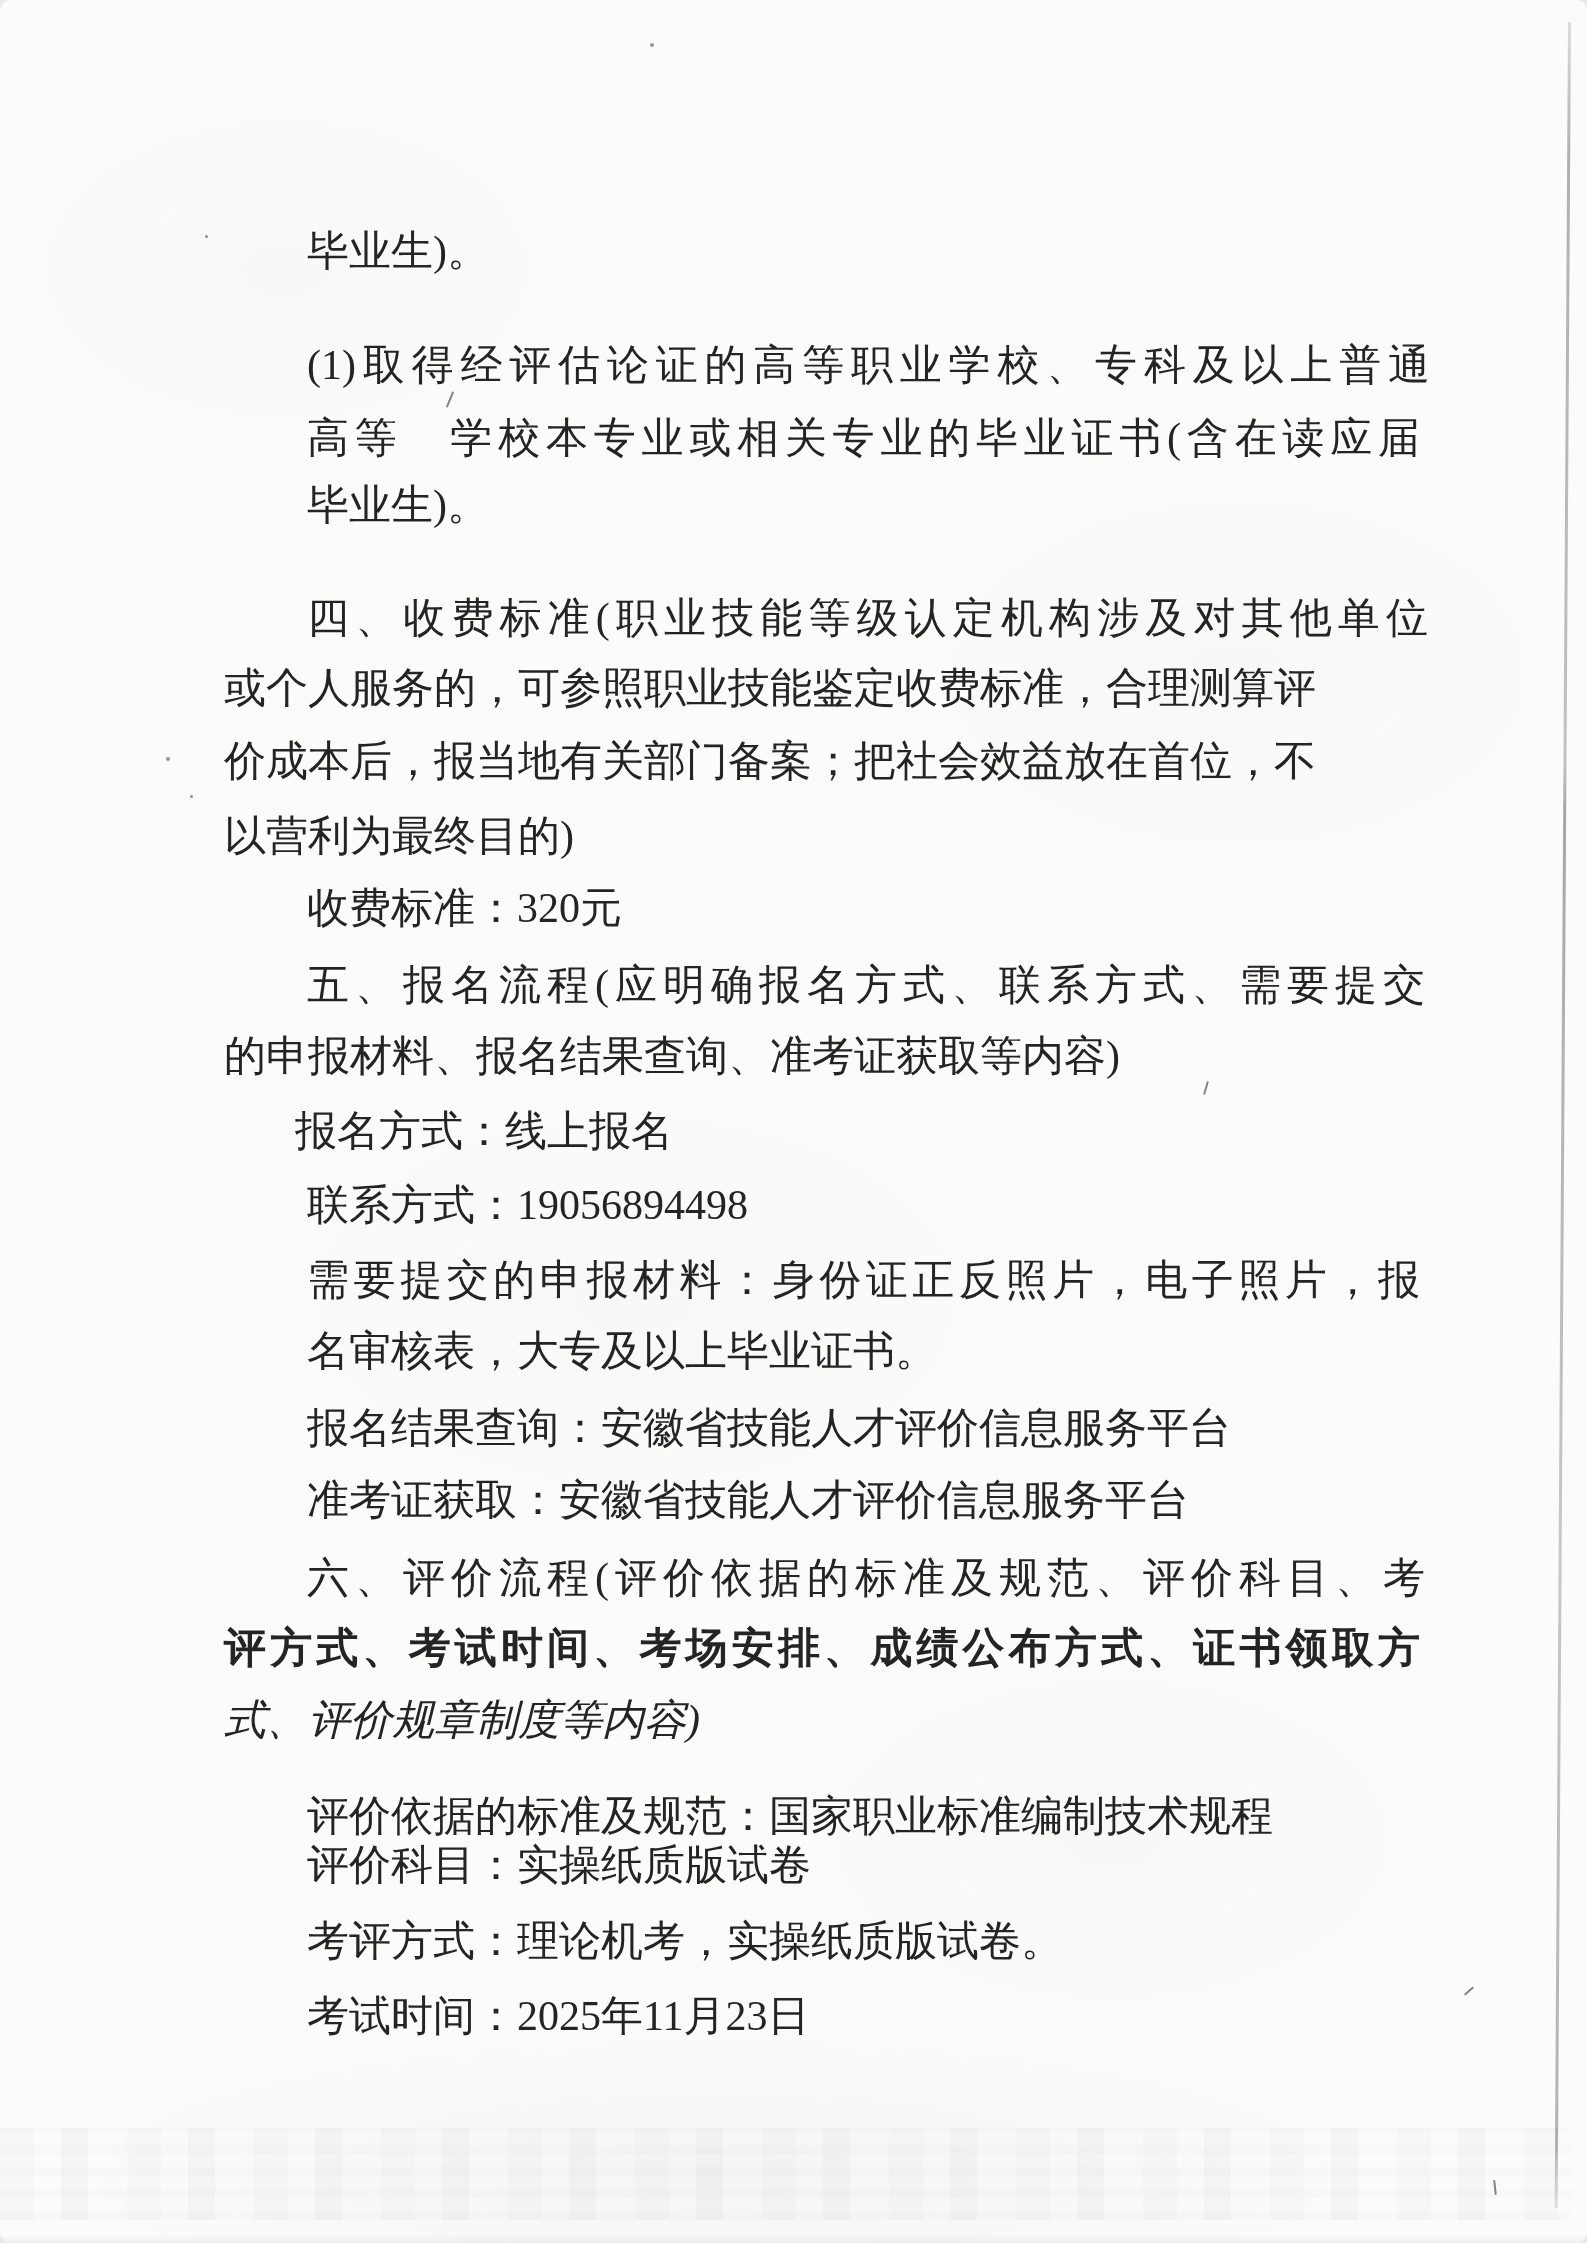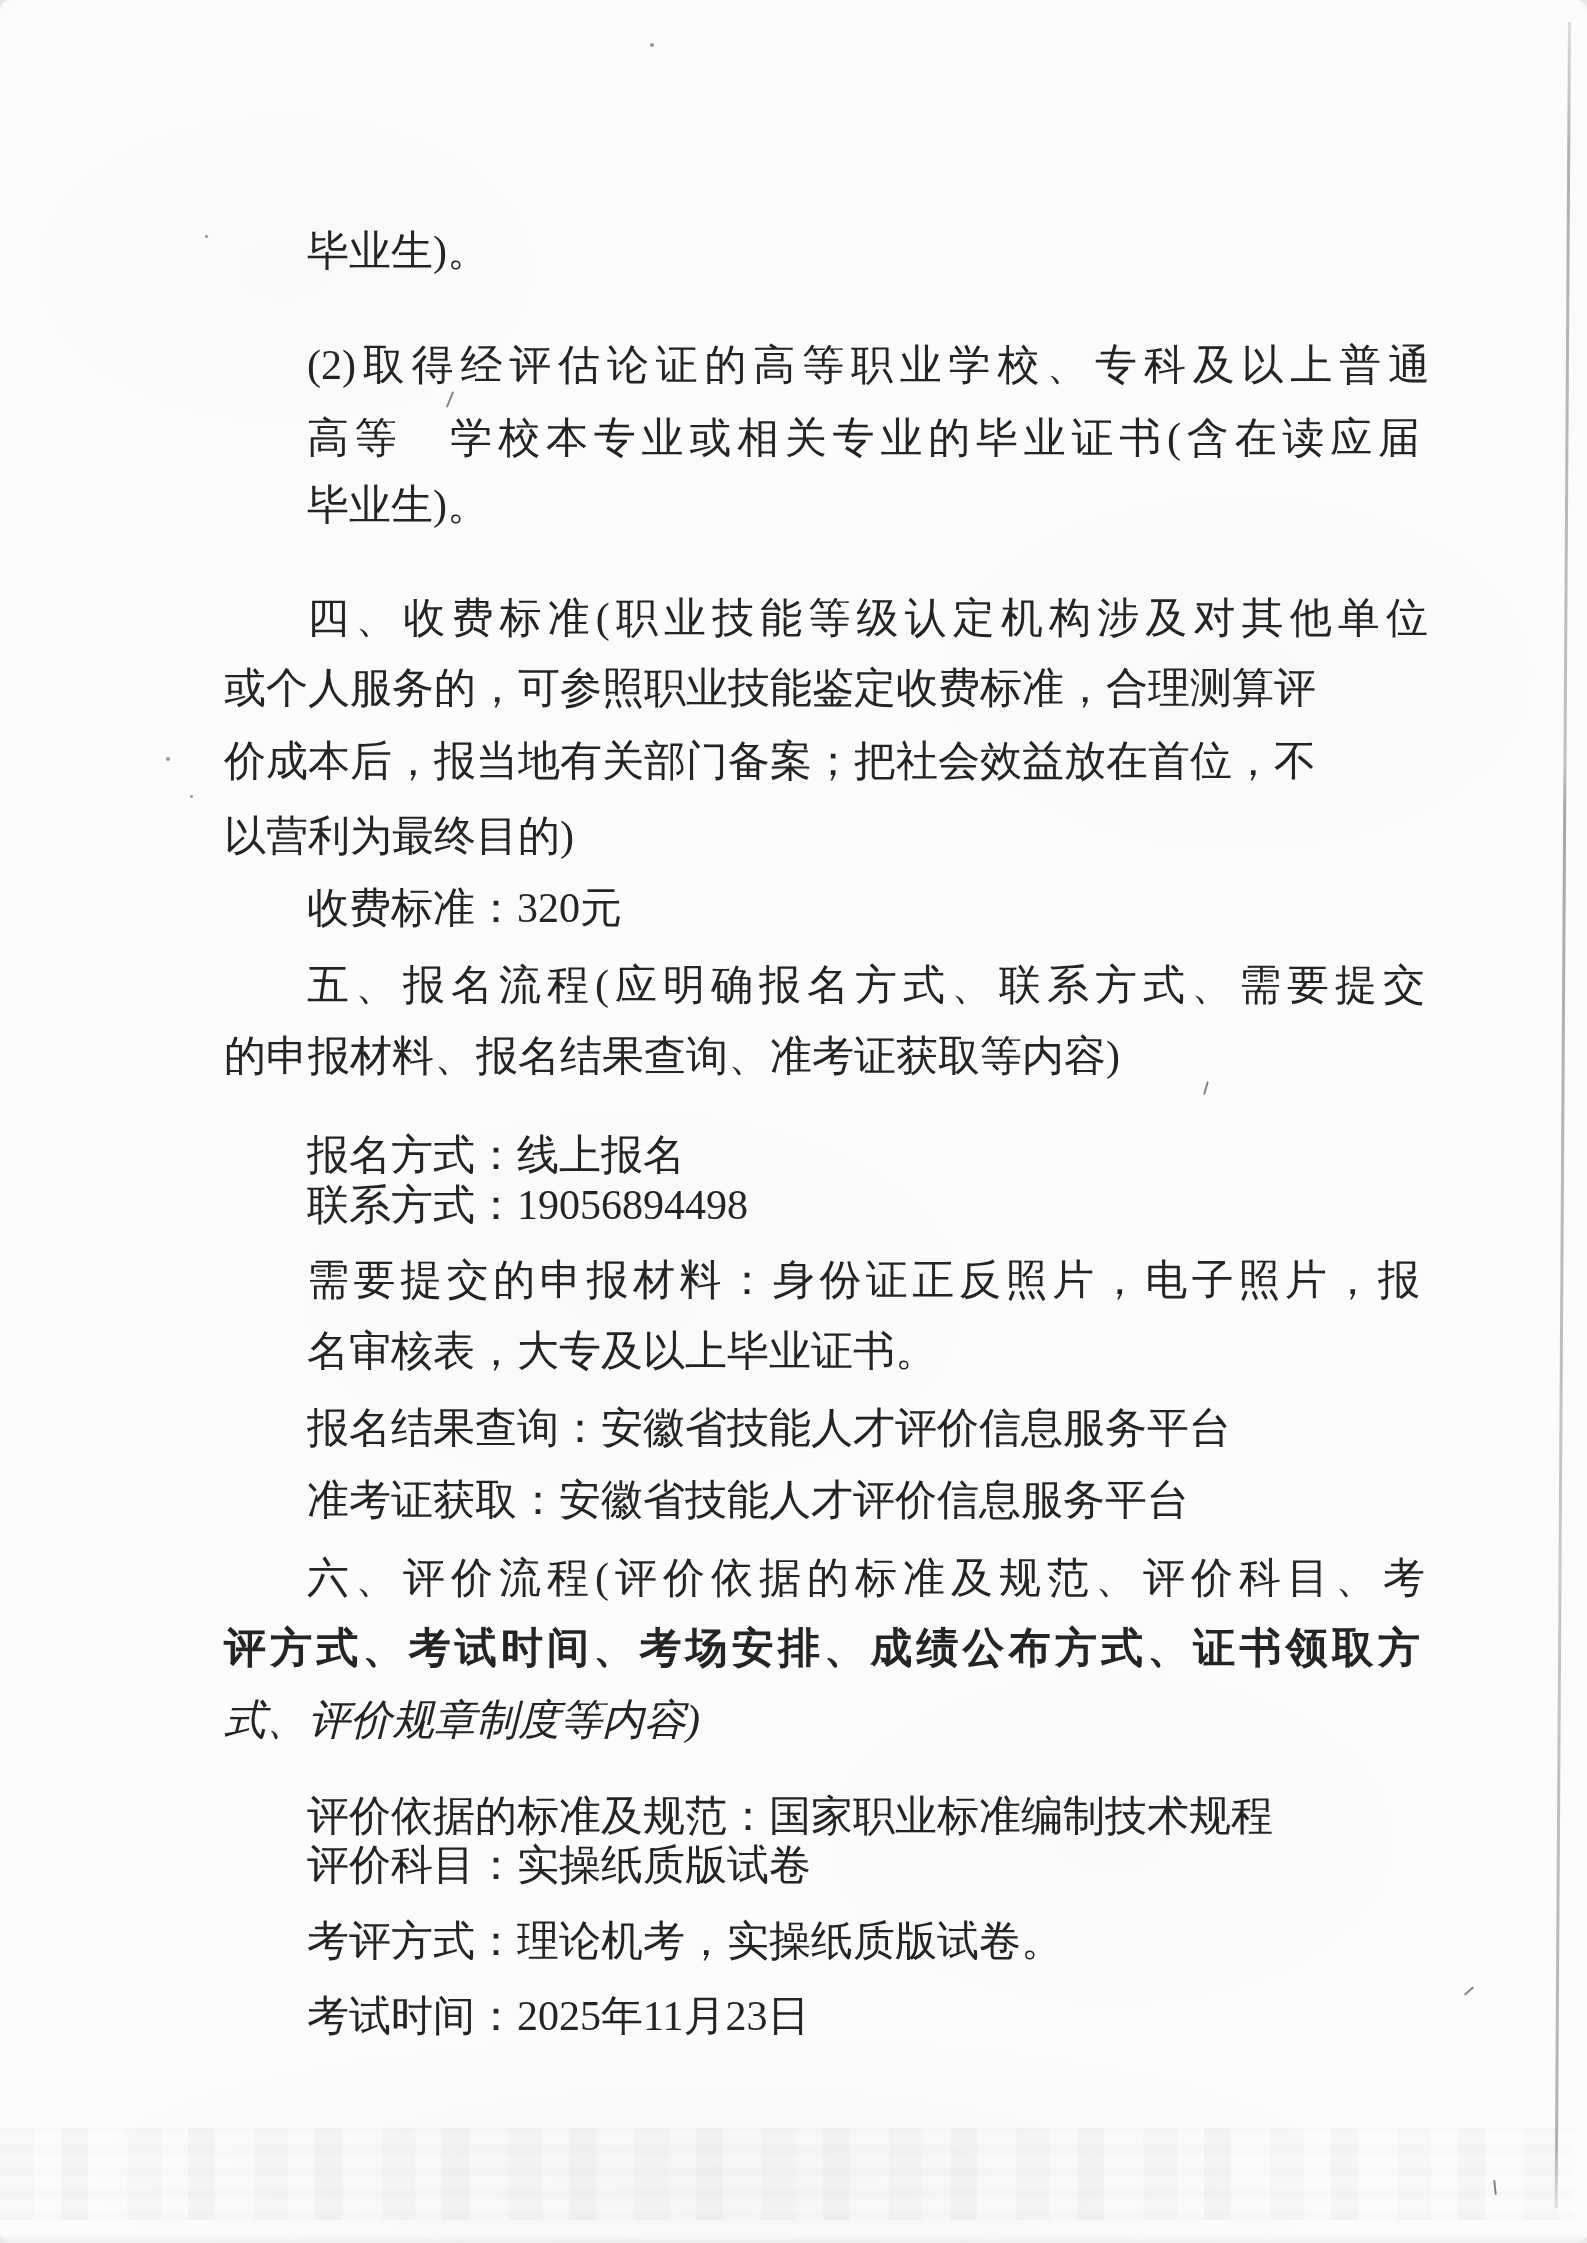--- a/index.html
+++ b/index.html
@@ -97,31 +97,31 @@
     height: 8px;
     background: linear-gradient(to bottom, rgba(0,0,0,0.0), rgba(0,0,0,0.05));
   }
 </style>
 </head>
 <body>
 
 <div class="page">
   <div id="text-layer">
       <div class="doc-line" style="left: 307px; top: 230px; color: rgb(36, 36, 36);">毕业生)。</div>
-      <div class="doc-line justify" style="left: 307px; top: 344px; width: 1123px; color: rgb(36, 36, 36);">(2)取得经评估论证的高等职业学校、专科及以上普通</div>
+      <div class="doc-line justify" style="left: 307px; top: 344px; width: 1123px; color: rgb(36, 36, 36);">(1)取得经评估论证的高等职业学校、专科及以上普通</div>
       <div class="doc-line justify" style="left: 307px; top: 417px; width: 1113px; color: rgb(36, 36, 36);">高等　学校本专业或相关专业的毕业证书(含在读应届</div>
       <div class="doc-line" style="left: 307px; top: 484px; color: rgb(36, 36, 36);">毕业生)。</div>
       <div class="doc-line justify" style="left: 307px; top: 597px; width: 1121px; color: rgb(36, 36, 36);">四、收费标准(职业技能等级认定机构涉及对其他单位</div>
       <div class="doc-line" style="left: 224px; top: 667px; color: rgb(36, 36, 36);">或个人服务的，可参照职业技能鉴定收费标准，合理测算评</div>
       <div class="doc-line" style="left: 224px; top: 740px; color: rgb(36, 36, 36);">价成本后，报当地有关部门备案；把社会效益放在首位，不</div>
       <div class="doc-line" style="left: 224px; top: 815px; color: rgb(36, 36, 36);">以营利为最终目的)</div>
       <div class="doc-line" style="left: 307px; top: 887px; color: rgb(36, 36, 36);">收费标准：320元</div>
       <div class="doc-line justify" style="left: 307px; top: 964px; width: 1118px; color: rgb(36, 36, 36);">五、报名流程(应明确报名方式、联系方式、需要提交</div>
       <div class="doc-line" style="left: 224px; top: 1035px; color: rgb(36, 36, 36);">的申报材料、报名结果查询、准考证获取等内容)</div>
-      <div class="doc-line" style="left: 307px; top: 1110px; color: rgb(36, 36, 36); margin-top: 24px;">报名方式：线上报名</div>
+      <div class="doc-line" style="left: 295px; top: 1110px; color: rgb(36, 36, 36);">报名方式：线上报名</div>
       <div class="doc-line" style="left: 307px; top: 1184px; color: rgb(36, 36, 36);">联系方式：19056894498</div>
       <div class="doc-line justify" style="left: 307px; top: 1259px; width: 1113px; color: rgb(36, 36, 36);">需要提交的申报材料：身份证正反照片，电子照片，报</div>
       <div class="doc-line" style="left: 307px; top: 1330px; color: rgb(36, 36, 36);">名审核表，大专及以上毕业证书。</div>
       <div class="doc-line" style="left: 307px; top: 1407px; color: rgb(36, 36, 36);">报名结果查询：安徽省技能人才评价信息服务平台</div>
       <div class="doc-line" style="left: 307px; top: 1479px; color: rgb(36, 36, 36);">准考证获取：安徽省技能人才评价信息服务平台</div>
       <div class="doc-line justify" style="left: 307px; top: 1557px; width: 1118px; color: rgb(36, 36, 36);">六、评价流程(评价依据的标准及规范、评价科目、考</div>
       <div class="doc-line justify" style="left: 224px; top: 1627px; width: 1196px; color: rgb(36, 36, 36); font-weight: bold;">评方式、考试时间、考场安排、成绩公布方式、证书领取方</div>
       <div class="doc-line" style="left: 224px; top: 1699px; color: rgb(36, 36, 36); font-style: italic;">式、评价规章制度等内容)</div>
       <div class="doc-line" style="left: 307px; top: 1775px; color: rgb(36, 36, 36); margin-top: 20px;">评价依据的标准及规范：国家职业标准编制技术规程</div>
       <div class="doc-line" style="left: 307px; top: 1844px; color: rgb(36, 36, 36);">评价科目：实操纸质版试卷</div>

